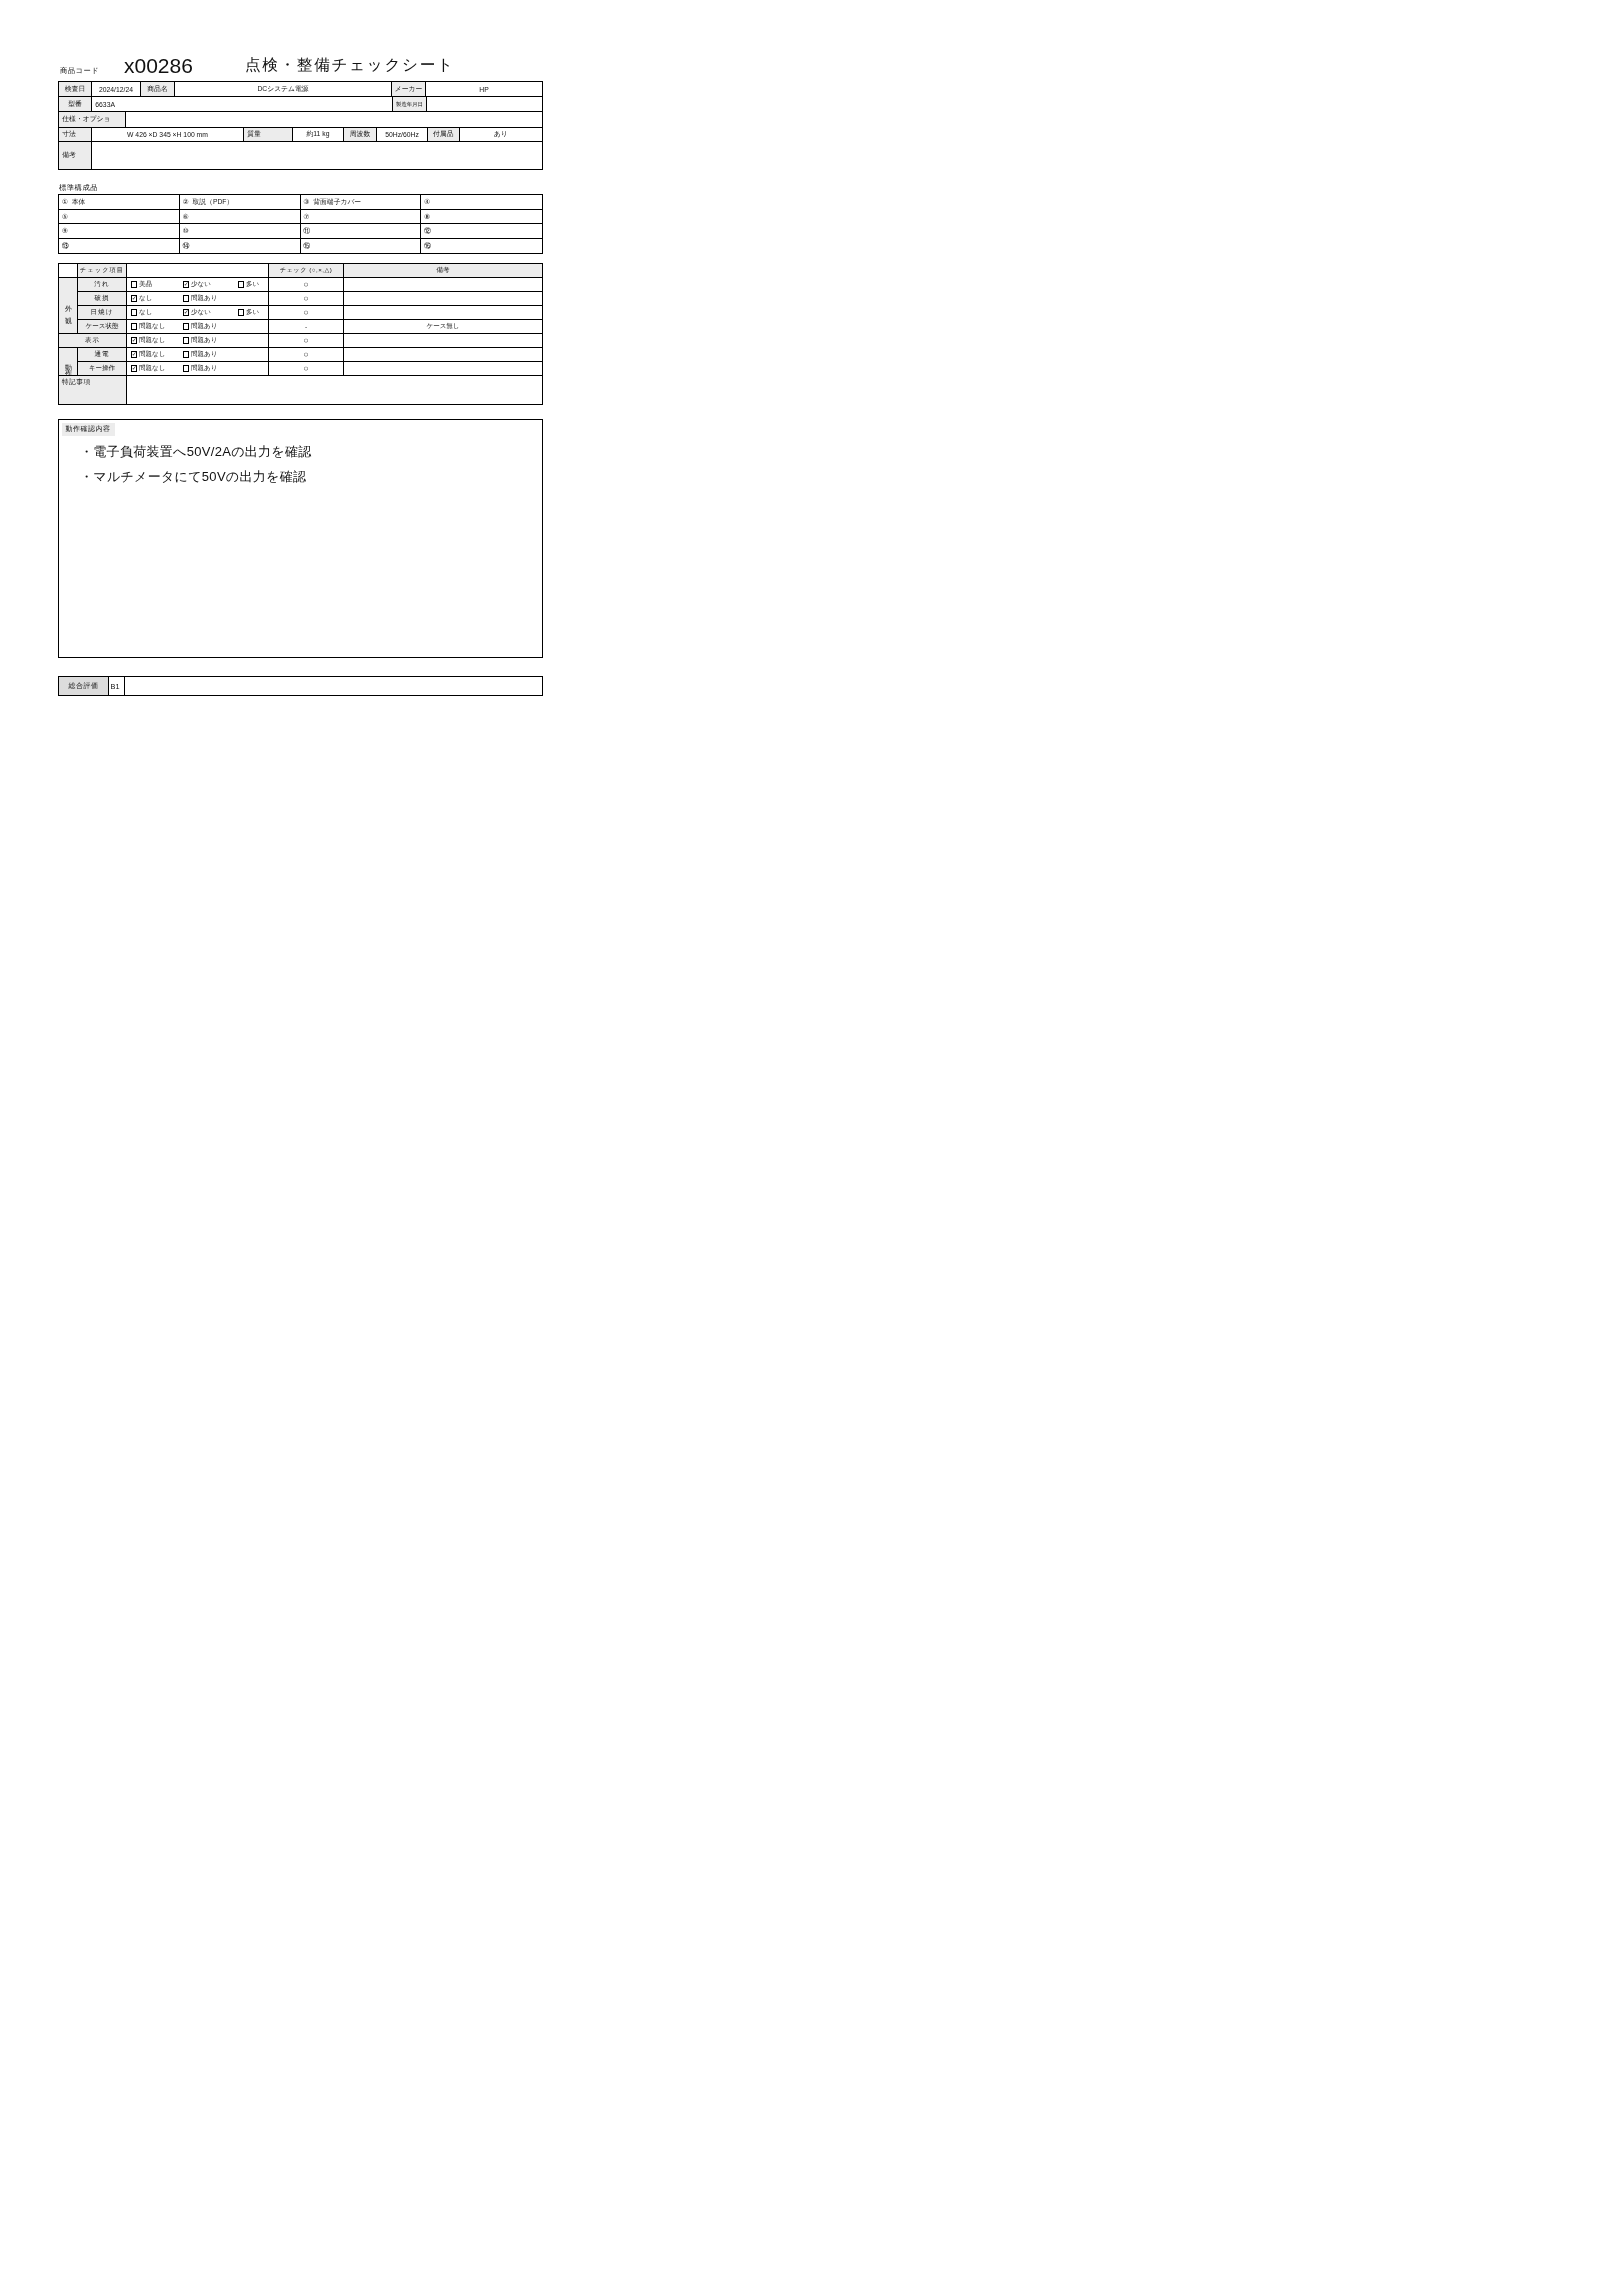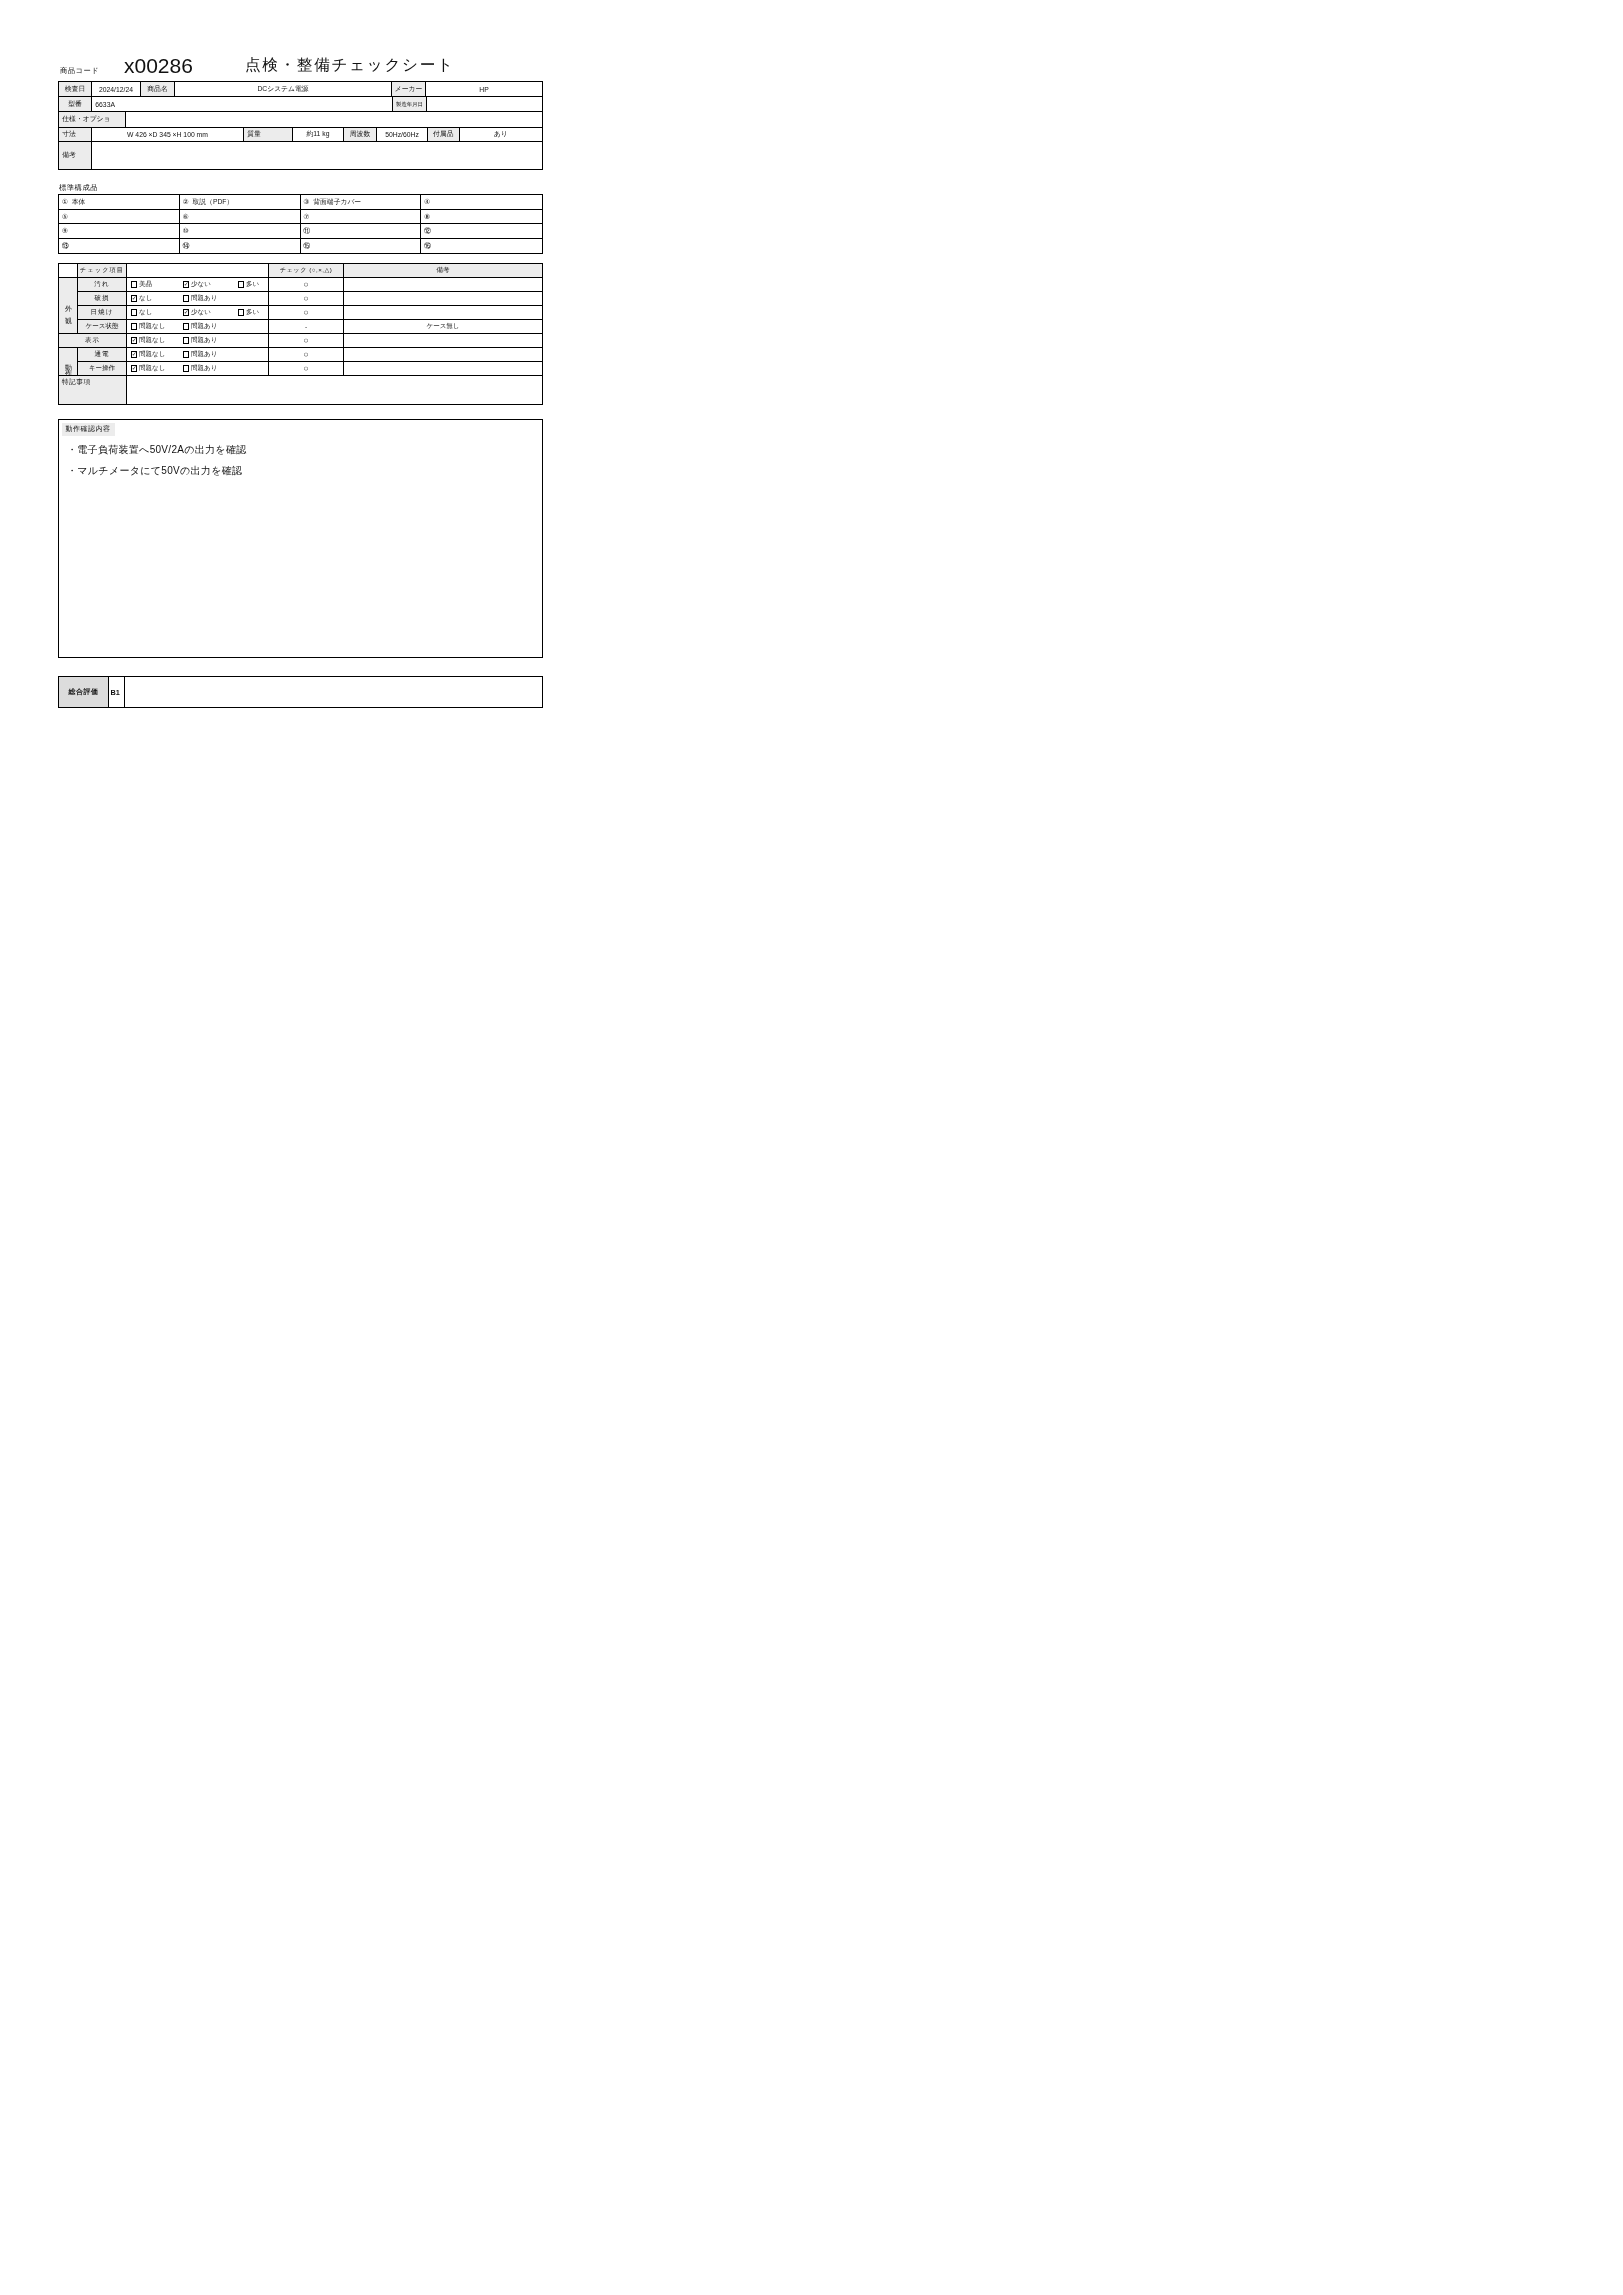--- a/index.html
+++ b/index.html
@@ -65,24 +65,24 @@
   .cb.checked::after { content:"✓"; position:absolute; left:0px; top:-0.5px;
         font-size:6px; line-height:7px; }
   .mark { font-size:8.1px; }
   .sp-label { justify-content:flex-start; align-items:flex-start;
               padding:1.6px 0 0 2.7px; font-size:6.8px; letter-spacing:0.5px; }
 
   
   .op-box { left:58px; top:419px; width:485px; height:239px; border:1.6px solid #000; }
   .op-title { display:inline-block; margin:3.3px 0 0 2.7px; padding:1.1px 4.9px 1.6px 3.8px;
               background:#ececec; font-size:7px; letter-spacing:0.5px; }
-  .op-line { margin:7px 0 0 8px; font-size:10px; letter-spacing:0.3px; }
-
-  
-  .ov-tbl { left:58px; top:676px; width:485px; height:32px; display:flex;font-weight:bold; }
+  .op-line { margin:7px 0 0 21px; font-size:13px; letter-spacing:0.3px; }
+
+  
+  .ov-tbl { left:58px; top:676px; width:485px; height:20px; display:flex; }
   .ov-label { width:50px; background:#dcdcdc; border-right:0.5px solid #000;
               display:flex; align-items:center; justify-content:center;
               font-size:7px; letter-spacing:0.5px; }
   .ov-value { width:16.3px; border-right:0.5px solid #000; display:flex;
               align-items:center; justify-content:flex-start; padding-left:1.6px; font-size:7.3px; }
   .ov-empty { flex:1; }
 </style>
 </head>
 <body>
 

